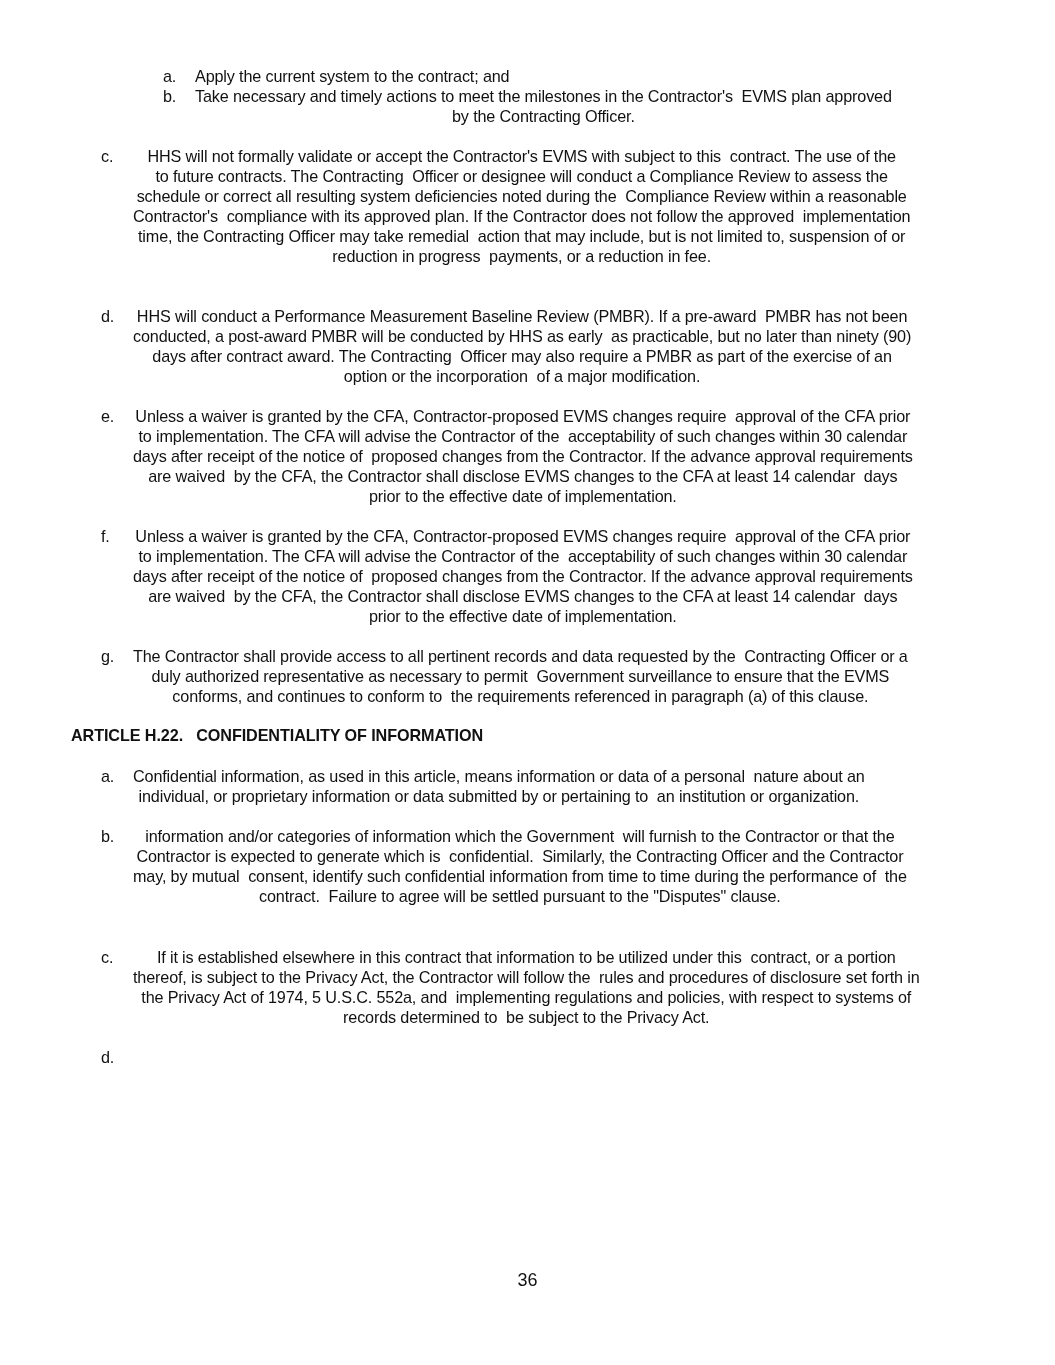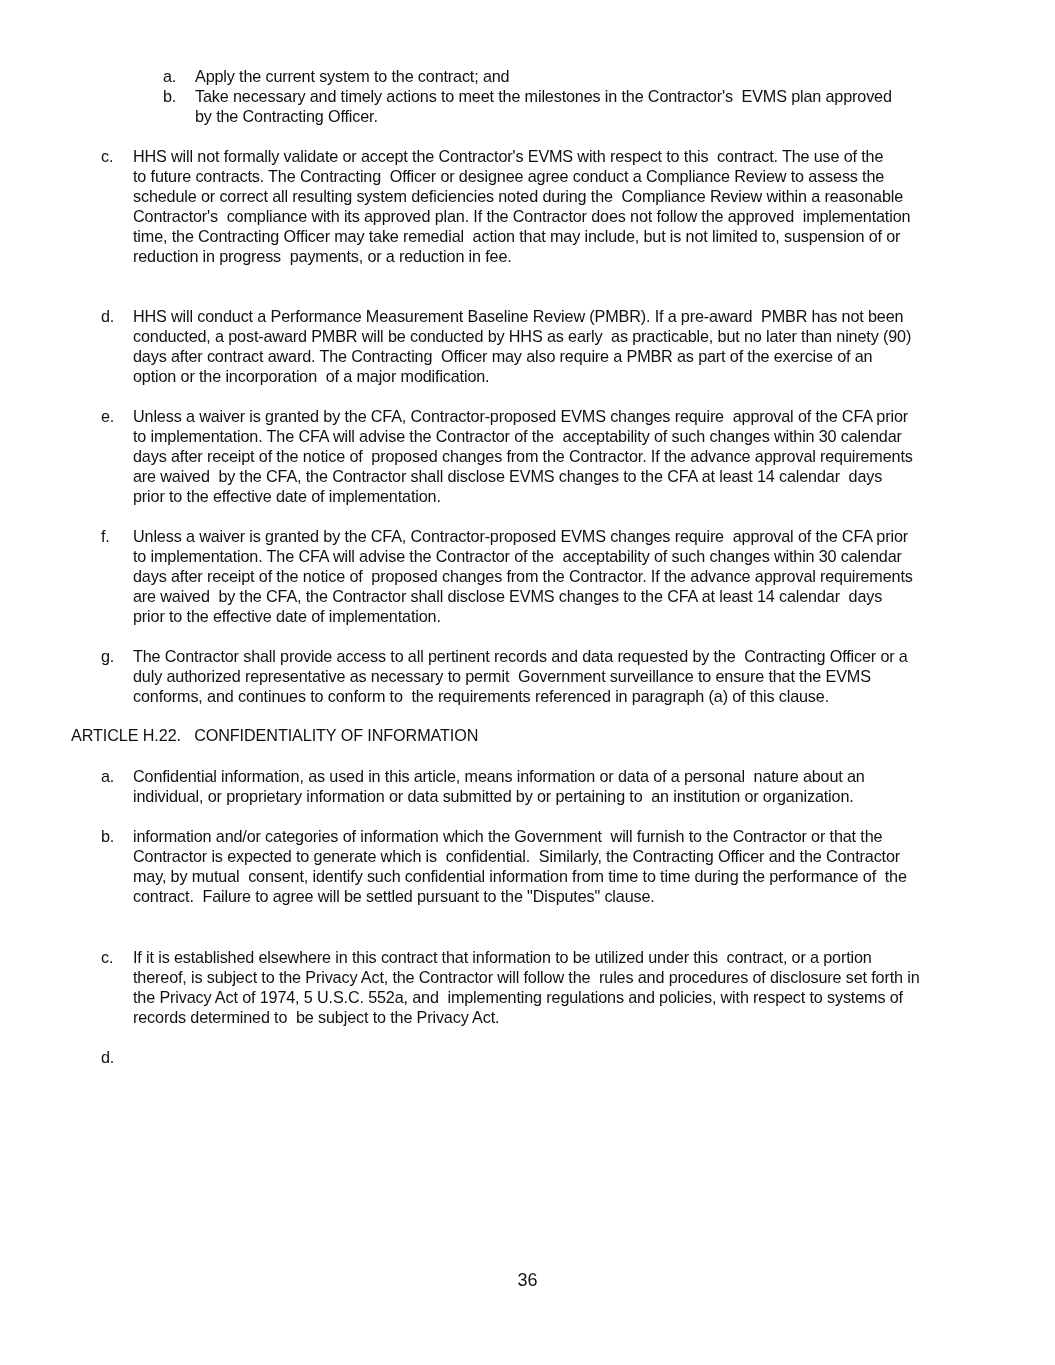--- a/index.html
+++ b/index.html
@@ -30,34 +30,35 @@
       font-size: 16.2px;
       letter-spacing: -0.15px;
     }
     .marker {
       flex: 0 0 auto;
     }
     .body-lines {
       display: flex;
       flex-direction: column;
       white-space: pre;
+      align-items: center;
     }
     .line { display: block; }
 
     
     .sub .marker { width: 32px; }
 
     
     .main .marker { width: 32px; }
 
     .heading {
       position: absolute;
       left: 71px;
       top: 725px;
-      font-weight: normal;
+      font-weight: bold;
       font-size: 16.2px;
       line-height: 20px;
       white-space: pre;
       letter-spacing: -0.1px;
     }
     .page-number {
       position: absolute;
       left: 0;
       width: 1055px;
       top: 1269px;
@@ -81,22 +82,22 @@
     <span class="marker">b.</span>
     <span class="body-lines">
       <span class="line">Take necessary and timely actions to meet the milestones in the Contractor's  EVMS plan approved</span>
       <span class="line">by the Contracting Officer.</span>
     </span>
   </div>
 
   <div class="item main" style="left:101px; top:147px;">
     <span class="marker">c.</span>
     <span class="body-lines">
-      <span class="line">HHS will not formally validate or accept the Contractor's EVMS with respect to this  contract. The use of the</span>
-      <span class="line">to future contracts. The Contracting  Officer or designee agree conduct a Compliance Review to assess the</span>
+      <span class="line">HHS will not formally validate or accept the Contractor's EVMS with subject to this  contract. The use of the</span>
+      <span class="line">to future contracts. The Contracting  Officer or designee will conduct a Compliance Review to assess the</span>
       <span class="line">schedule or correct all resulting system deficiencies noted during the  Compliance Review within a reasonable</span>
       <span class="line">Contractor's  compliance with its approved plan. If the Contractor does not follow the approved  implementation</span>
       <span class="line">time, the Contracting Officer may take remedial  action that may include, but is not limited to, suspension of or</span>
       <span class="line">reduction in progress  payments, or a reduction in fee.</span>
     </span>
   </div>
 
   <div class="item main" style="left:101px; top:307px;">
     <span class="marker">d.</span>
     <span class="body-lines">

